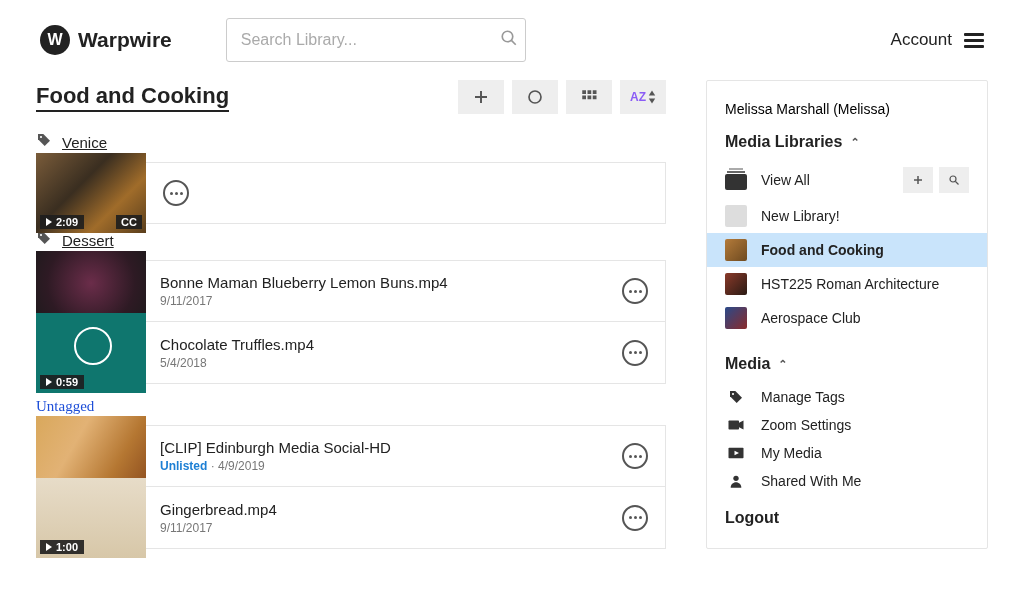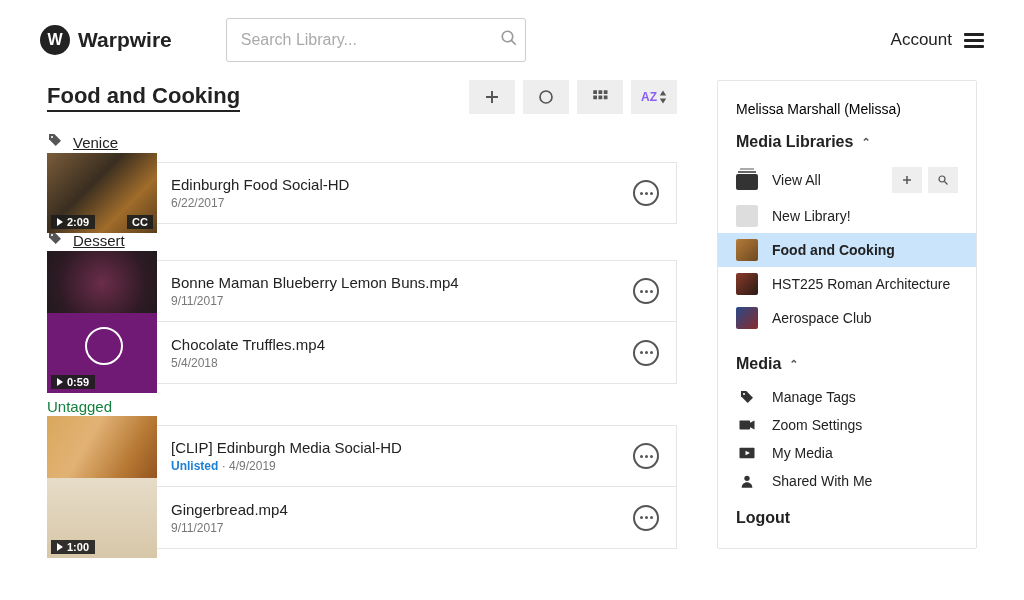--- a/index.html
+++ b/index.html
@@ -10,42 +10,42 @@
   .logo-circle { width: 30px; height: 30px; border-radius: 50%; background: #222; color: #fff; display: flex; align-items: center; justify-content: center; font-size: 16px; font-weight: 700; }
   .search-wrap { position: relative; width: 300px; }
   .search-input { width: 100%; height: 44px; border: 1px solid #ccc; border-radius: 3px; padding: 0 44px 0 14px; font-size: 16px; color: #777; }
   .search-input::placeholder { color: #aaa; }
   .search-icon-btn { position: absolute; right: 8px; top: 50%; transform: translateY(-50%); color: #999; }
   .header-right { margin-left: auto; display: flex; align-items: center; gap: 12px; }
   .account-link { font-size: 17px; color: #222; }
   .hamburger { display: flex; flex-direction: column; gap: 3px; cursor: pointer; }
   .hamburger span { width: 20px; height: 3px; background: #222; border-radius: 1px; }
 
-  .content { display: flex; padding: 0 47px; gap: 40px; }
+  .content { display: flex; padding: 0 36px; gap: 40px; }
   .main { flex: 0 0 630px; }
   .sidebar { flex: 1; border: 1px solid #e5e5e5; border-radius: 2px; padding: 20px 0 18px 0; }
 
   .library-header { display: flex; align-items: center; margin-bottom: 18px; }
   .library-title { font-size: 22px; font-weight: 700; color: #222; border-bottom: 2px solid #222; padding-bottom: 1px; }
   .toolbar { margin-left: auto; display: flex; gap: 8px; }
   .tool-btn { width: 46px; height: 34px; background: #eee; border: none; display: flex; align-items: center; justify-content: center; cursor: pointer; font-size: 18px; color: #8b5cf6; font-weight: 600; }
   .tool-btn svg { display: block; }
   .sort-label { font-size: 12px; font-weight: 700; }
 
   .tag-row { display: flex; align-items: center; gap: 10px; margin-bottom: 10px; margin-top: 6px; }
   .tag-icon { color: #555; }
   .tag-link { color: #222; text-decoration: underline; font-size: 15px; }
-  .untagged { font-size: 15px; color: #15803d; margin: 14px 0 10px 0; }
+  .untagged { font-size: 15px; color: #1d4ed8; margin: 14px 0 10px 0; font-family: Liberation Serif, serif; }
 
   .item-row { display: flex; align-items: center; border: 1px solid #e5e5e5; border-left: none; height: 62px; margin-bottom: 0; }
   .item-row + .item-row { border-top: none; }
   .thumb { width: 110px; height: 80px; position: relative; font-size: 11px; color: #fff; flex-shrink: 0; }
   .thumb-a { background: linear-gradient(135deg, #7a5c3a 0%, #3a2e20 40%, #a06c2a 70%, #5a3e1c 100%); }
   .thumb-b { background: radial-gradient(circle at 50% 40%, #6b2d4a 0%, #2e1a24 60%, #1a1a1a 100%); }
-  .thumb-c { background: #701a75; }
+  .thumb-c { background: #0f766e; }
   .thumb-c::after { content:""; position:absolute; left:38px; top:14px; width:34px; height:34px; border:2px solid #fff; border-radius:50%; }
   .thumb-d { background: linear-gradient(120deg, #d9a85c 0%, #e2b275 35%, #b57732 70%, #8a4a1c 100%); }
   .thumb-e { background: linear-gradient(180deg, #e7dcc8 0%, #d7c7a8 100%); }
   .duration { position: absolute; left: 4px; bottom: 4px; background: rgba(30,30,30,0.9); padding: 1px 6px; display: flex; align-items: center; gap: 4px; font-weight: 600; }
   .play-tri { width: 0; height: 0; border-top: 4px solid transparent; border-bottom: 4px solid transparent; border-left: 6px solid #fff; }
   .cc-badge { position: absolute; right: 4px; bottom: 4px; background: rgba(30,30,30,0.9); padding: 1px 5px; font-weight: 700; font-size: 11px; }
   .item-body { flex: 1; padding-left: 14px; display: flex; flex-direction: column; justify-content: center; }
   .item-title { font-size: 15px; color: #222; margin-bottom: 3px; }
   .item-meta { font-size: 12px; color: #777; }
   .unlisted { color: #1d7fd4; font-weight: 600; }
@@ -148,24 +148,20 @@
               <circle cx="7.5" cy="7.5" r="1.6" fill="#fff"></circle>
             </svg></span>
           <a class="tag-link">Venice</a>
         </div>
         <div>
           <div class="item-row">
             <div class="thumb thumb-a">
               <span class="duration"><span class="play-tri"></span>2:09</span>
               <span class="cc-badge">CC</span>
             </div>
-            <div class="item-body">
-              <div class="item-title">Edinburgh Food Social-HD</div>
-              <div class="item-meta"><span>6/22/2017</span></div>
-            </div>
             <div class="more-btn">
               <div class="more-circle">
                 <span></span>
                 <span></span>
                 <span></span>
               </div>
             </div>
           </div>
         </div>
         <div class="tag-row">

